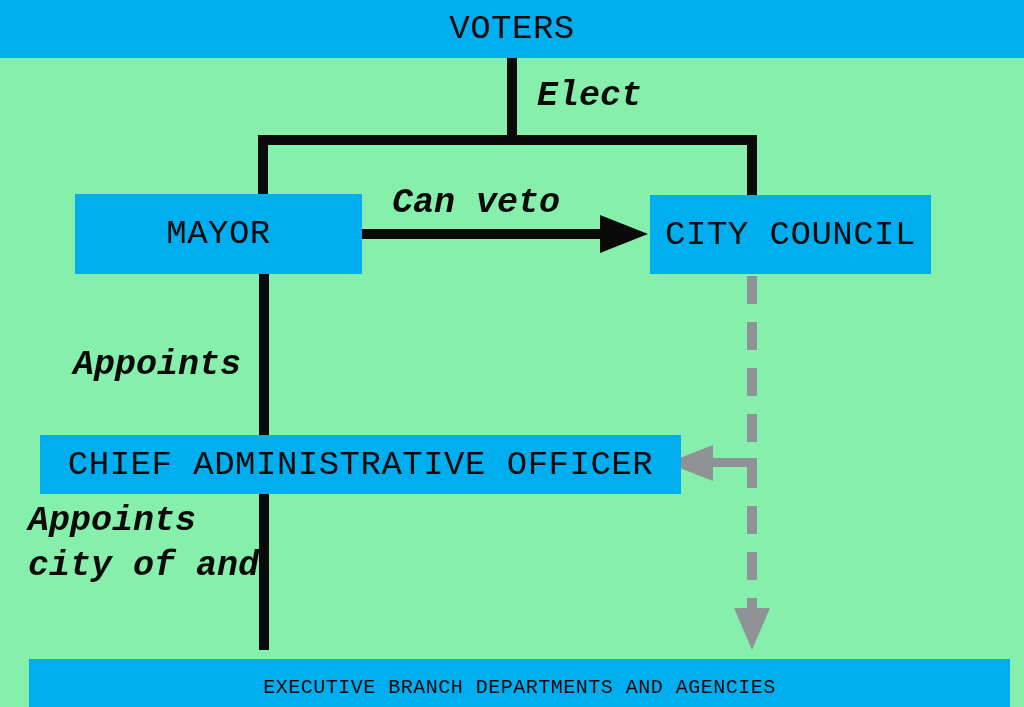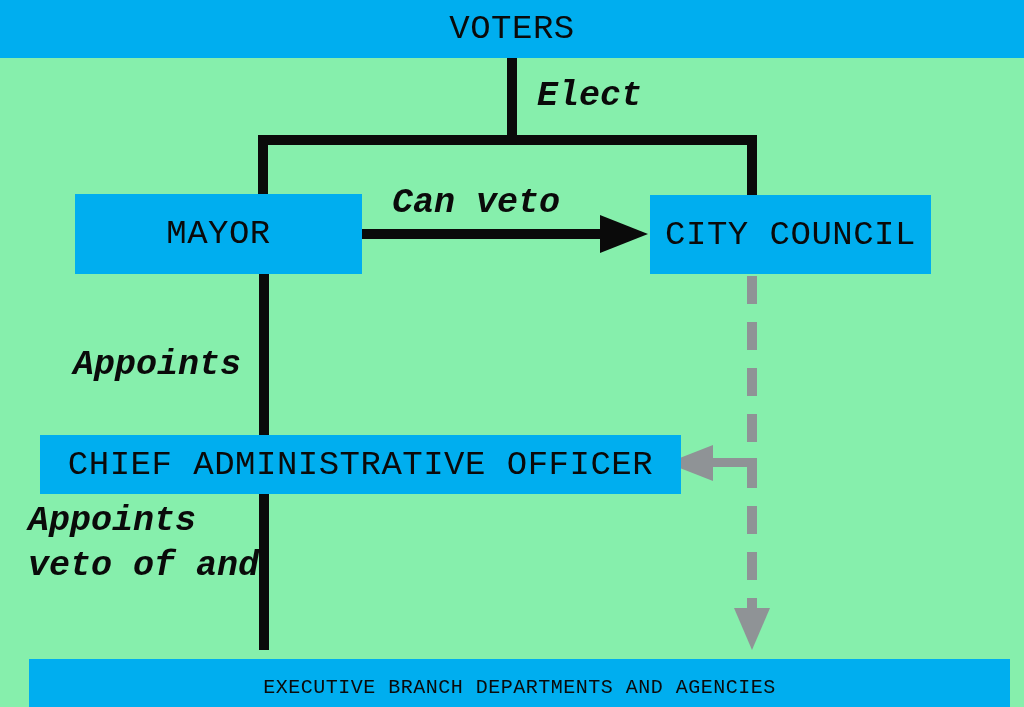--- a/index.html
+++ b/index.html
@@ -149,20 +149,20 @@
   </div>
 
   <div class="dash-v"></div>
   <div class="gray-connector"></div>
   <div class="head head-confirm-left"></div>
   <div class="head head-confirm-down"></div>
 
 
   <div class="label lbl-block lbl-appoints-heads">
     <div>Appoints</div>
-    <div>veto of and</div>
+    <div>city of and</div>
   </div>
 
   <div class="node banner-bottom">
     <span>EXECUTIVE BRANCH DEPARTMENTS AND AGENCIES</span>
   </div>
 
 </div>
 
 </body></html>

